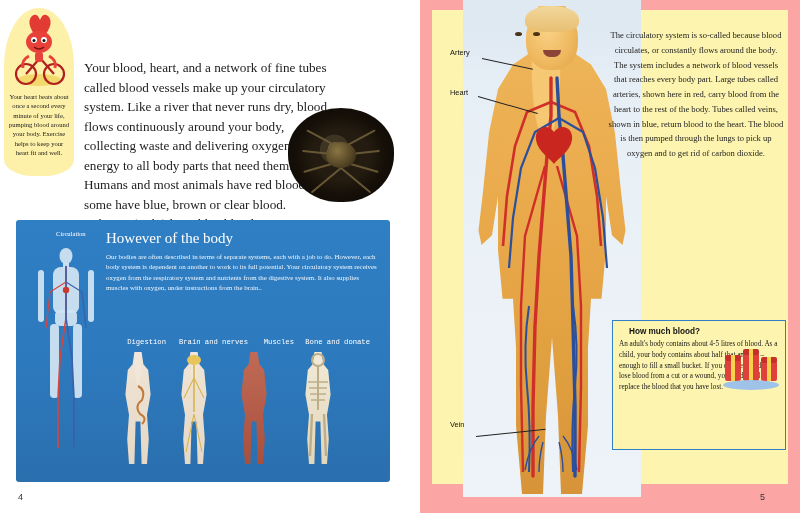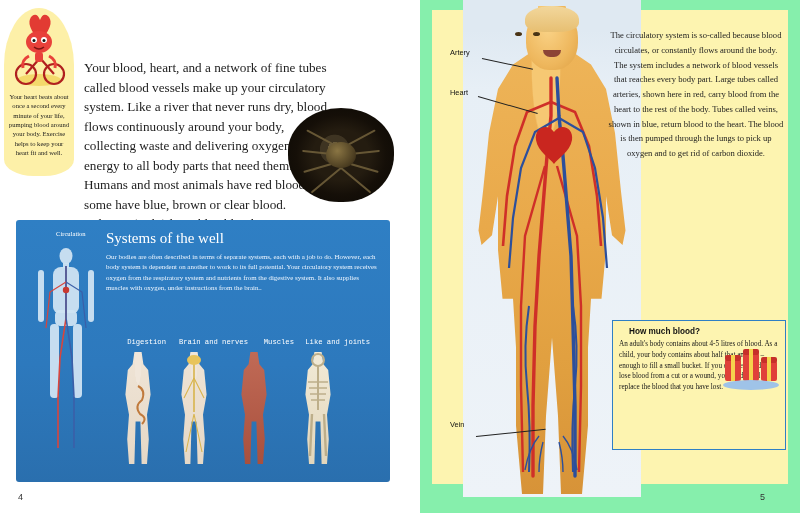--- a/index.html
+++ b/index.html
@@ -118,21 +118,21 @@
     background: linear-gradient(#f2ead7, #e2d6bb);
   }
   .sf-overlay { position: absolute; left: 0; top: 0; width: 100%; height: 100%; }
 
   .pg-num-left {
     position: absolute; left: 18px; top: 492px; font-size: 9px; color: #333;
     font-family: "Liberation Sans", sans-serif;
   }
 
   
-  .page-right { position: absolute; left: 420px; top: 0; width: 380px; height: 513px; background: #86efac; text-align: right; }
+  .page-right { position: absolute; left: 420px; top: 0; width: 380px; height: 513px; background: #fca5a5; text-align: right; }
   .yellow-bg {
     position: absolute; left: 12px; top: 10px; width: 356px; height: 474px;
     background: #fdf4b0;
   }
   .photo-boy {
     position: absolute; left: 43px; top: 0px; width: 178px; height: 497px;
     background: linear-gradient(#dfe9f2 0 6%, #e7eff6 18%, #eef3f8 100%);
     overflow: hidden;
   }
   .boy {
@@ -242,21 +242,21 @@
       <div class="spider-leg" style="left:52px; top:58px; transform:rotate(40deg);"></div>
       <div class="spider-leg" style="left:54px; top:40px; transform:rotate(208deg);"></div>
       <div class="spider-leg" style="left:54px; top:46px; transform:rotate(186deg);"></div>
       <div class="spider-leg" style="left:54px; top:52px; transform:rotate(164deg);"></div>
       <div class="spider-leg" style="left:54px; top:58px; transform:rotate(140deg);"></div>
       <div class="spider-body"></div>
     </div>
 
     <div class="panel-systems">
       <div class="label-circulation">Circulation</div>
-      <h2>Systems of the well</h2>
+      <h2>However of the body</h2>
       <div class="panel-copy">Our bodies are often described in terms of separate systems, each with a job to do. However, each body system is dependent on another to work to its full potential. Your circulatory system receives oxygen from the respiratory system and nutrients from the digestive system. It also supplies muscles with oxygen, under instructions from the brain..</div>
 
       <div class="body-fig fig-circ">
         <div class="silhouette sil-head"></div>
         <div class="silhouette sil-neck"></div>
         <div class="silhouette sil-torso"></div>
         <div class="silhouette sil-hips"></div>
         <div class="silhouette sil-arm-l"></div>
         <div class="silhouette sil-arm-r"></div>
         <div class="silhouette sil-leg-l"></div>
@@ -267,21 +267,21 @@
           <path d="M32 34 L16 44 L12 80" stroke="#d9453c" stroke-width="1.2" fill="none"></path>
           <path d="M32 34 L48 44 L52 80" stroke="#3b5fa8" stroke-width="1.2" fill="none"></path>
           <circle cx="32" cy="42" r="3.2" fill="#c8382f"></circle>
         </svg>
       </div>
 
       <div class="small-figs">
         <div class="fig-caption" style="left:0px; top:0px; width:54px;">Digestion</div>
         <div class="fig-caption" style="left:60px; top:0px; width:76px;">Brain and nerves</div>
         <div class="fig-caption" style="left:128px; top:0px; width:54px;">Muscles</div>
-        <div class="fig-caption" style="left:178px; top:0px; width:80px;">Like and joints</div>
+        <div class="fig-caption" style="left:178px; top:0px; width:80px;">Bone and donate</div>
 
         <div class="small-fig sf-1">
           <div class="sf-body"></div>
           <svg class="sf-overlay" viewBox="0 0 48 112">
               <path d="M24 34 q8 4 4 14 q-8 6 -2 14 q8 4 2 10" stroke="#c07a3d" stroke-width="2" fill="none"></path>
             </svg>
         </div>
         <div class="small-fig sf-2">
           <div class="sf-body"></div>
           <svg class="sf-overlay" viewBox="0 0 48 112">

